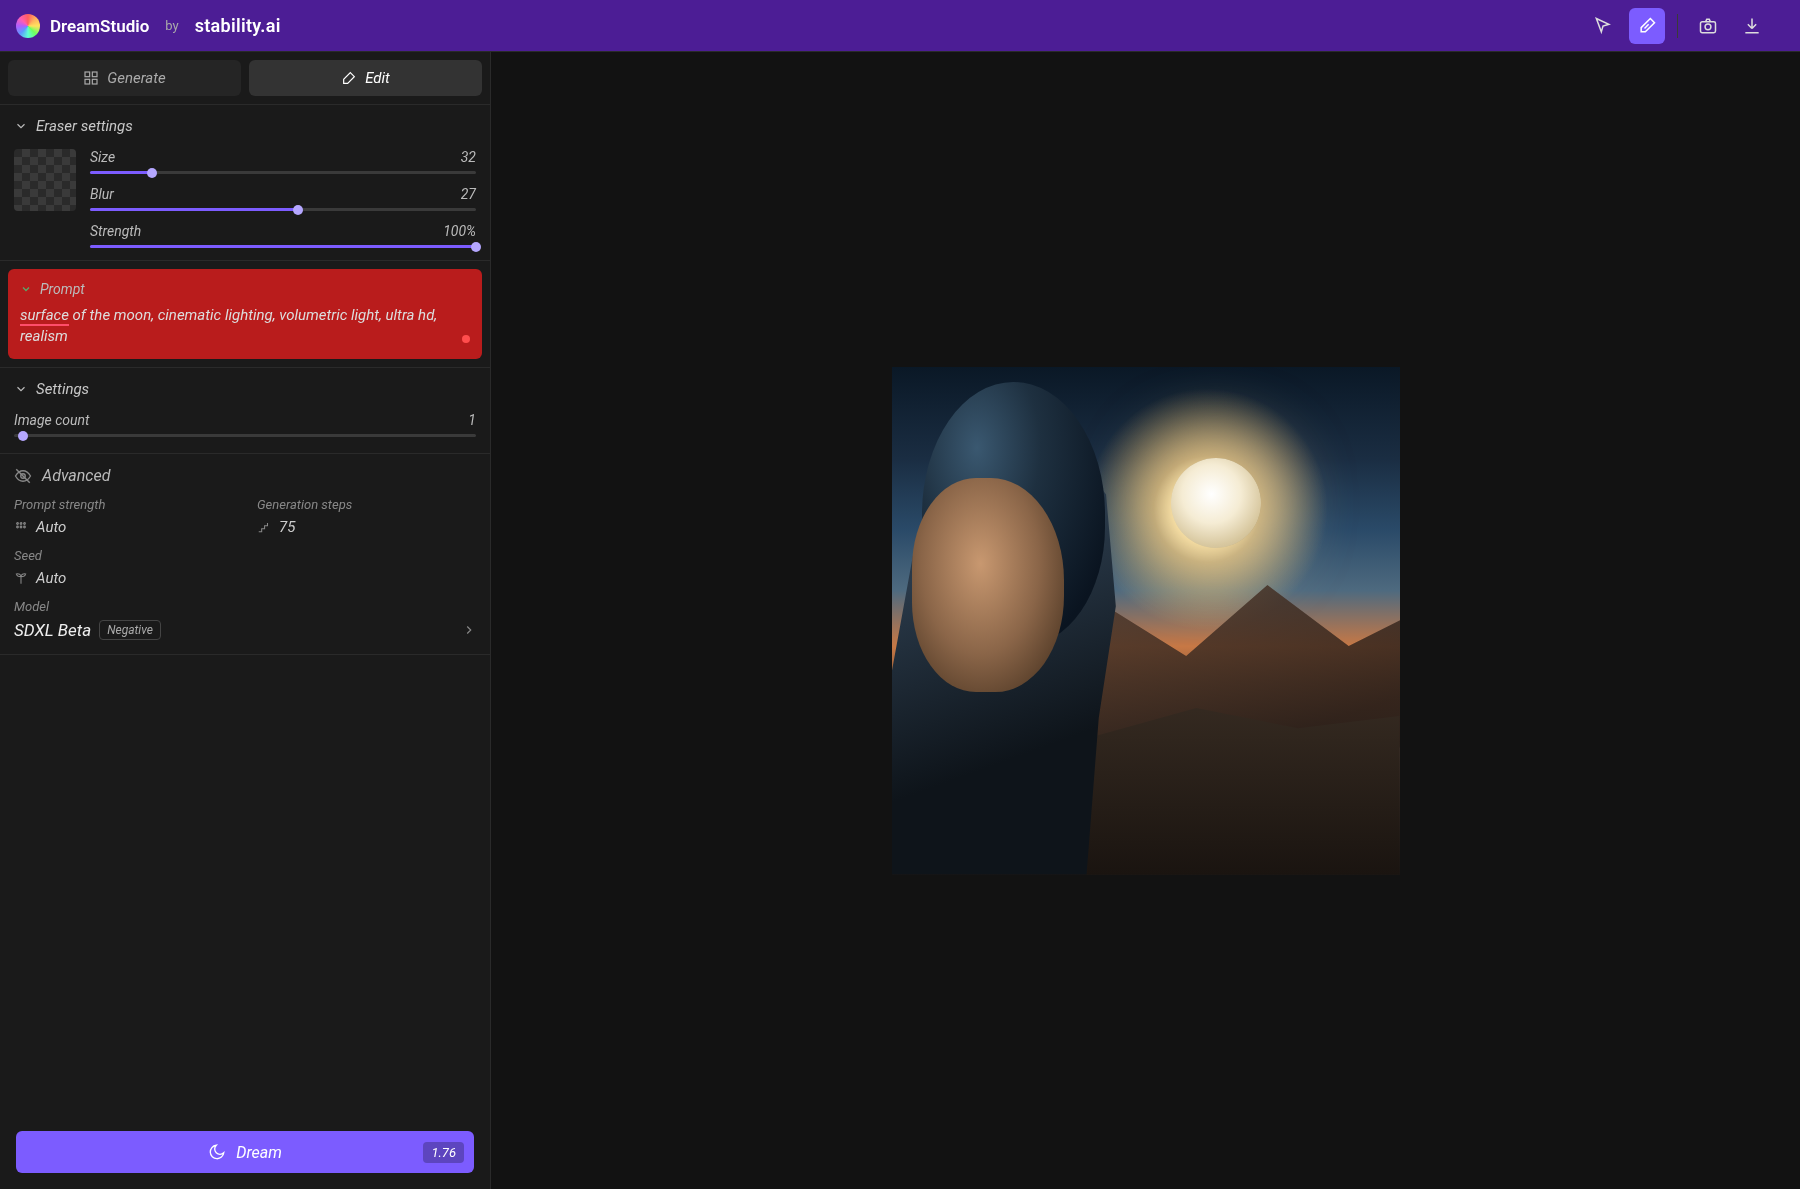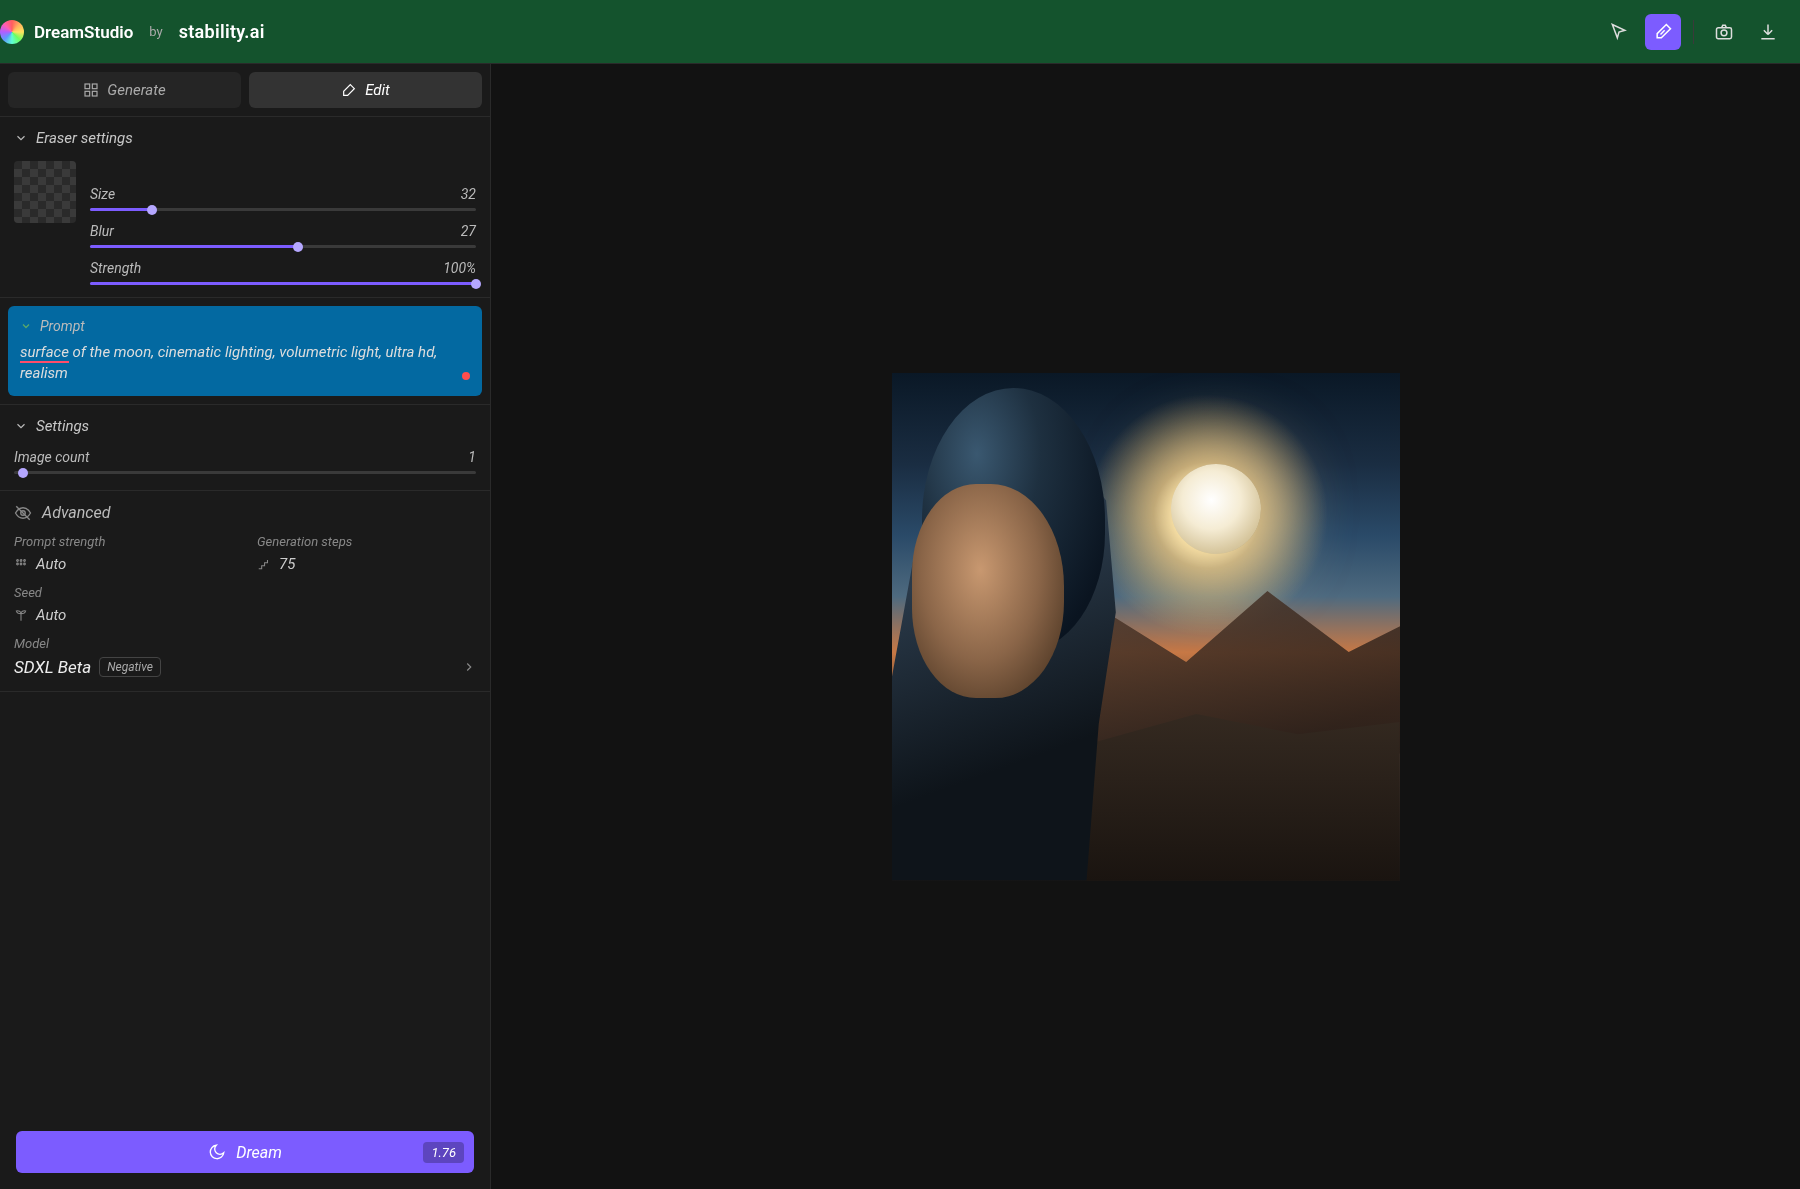--- a/index.html
+++ b/index.html
@@ -11,25 +11,25 @@
 body {
   background: #000;
   color: #e5e5e5;
   width: 1800px;
   height: 1189px;
   overflow: hidden;
   display: flex;
   flex-direction: column;
 }
 .topbar {
-  height: 64px;
-  background: #14532d;
-  display: flex;
-  align-items: center;
-  padding: 0 0;
+  height: 52px;
+  background: #4c1d95;
+  display: flex;
+  align-items: center;
+  padding: 0 16px;
   border-bottom: 1px solid #2a2a2a;
 }
 .logo-block {
   display: flex;
   align-items: center;
   gap: 10px;
 }
 .logo-icon {
   width: 24px;
   height: 24px;
@@ -128,21 +128,20 @@
 }
 .eraser-body {
   display: flex;
   gap: 14px;
 }
 .sliders {
   flex: 1;
   display: flex;
   flex-direction: column;
   gap: 12px;
-  margin-top: 25px;
 }
 .slider-row {
   display: flex;
   flex-direction: column;
   gap: 6px;
 }
 .slider-labels {
   display: flex;
   justify-content: space-between;
   font-size: 14px;
@@ -186,21 +185,21 @@
   background: linear-gradient(135deg,#8a6,#654);
 }
 .style-name { font-size: 15px; color: #eee; flex: 1; }
 .chev-right { color: #888; }
 .style-label {
   font-size: 13px;
   color: #888;
 }
 .panel {
   margin: 8px;
-  background: #0369a1;
+  background: #b91c1c;
   border-radius: 6px;
   padding: 12px;
 }
 .panel-header {
   display: flex;
   align-items: center;
   gap: 8px;
   font-size: 14px;
   margin-bottom: 8px;
 }

